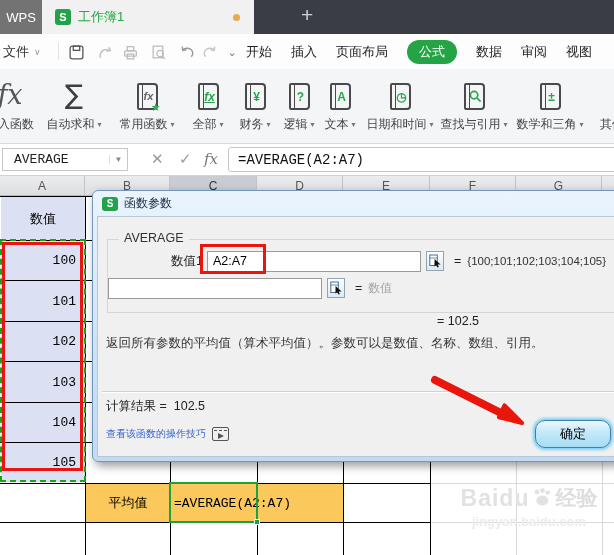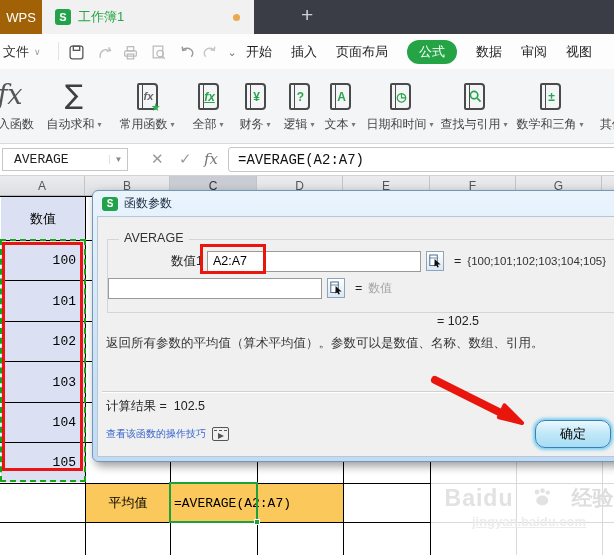--- a/index.html
+++ b/index.html
@@ -2,21 +2,21 @@
 <html><head>
 <meta charset="utf-8">
 <style>
   * { margin:0; padding:0; box-sizing:border-box; }
   body { font-family:"Liberation Sans", sans-serif; background:#888; }
   #screen { position:relative; width:614px; height:555px; overflow:hidden; background:#fff;
             font-family:"Liberation Sans", sans-serif; }
 
   
   .titlebar { position:absolute; top:0; left:0; width:614px; height:34px; background:#3a3d46; }
-  .wps-badge { position:absolute; left:0; top:0; width:42px; height:34px; background:#a16207;
+  .wps-badge { position:absolute; left:0; top:0; width:42px; height:34px; background:#737373;
                color:#fff; font-size:13px; display:flex; align-items:center; justify-content:center; }
   .doc-tab { position:absolute; left:42px; top:0; width:212px; height:34px; background:#f1f1f1;
              display:flex; align-items:center; gap:7px; padding-left:13px; }
   .s-logo { width:16px; height:16px; background:#22a24a; border-radius:3px; color:#fff; font-weight:bold;
             font-size:11px; display:flex; align-items:center; justify-content:center; flex:0 0 16px; }
   .doc-tab-label { color:#26a644; font-size:13px; }
   .unsaved-dot { position:absolute; left:233px; top:14px; width:7px; height:7px; border-radius:50%; background:#e9a94c; }
   .newtab-btn { position:absolute; left:301px; top:3px; color:#cfd0d3; font-size:21px; font-weight:300; }
 
   
@@ -74,24 +74,24 @@
   .cell-orange { background:#fbc85c; }
   .cell-center { justify-content:center; }
   .cell-formula { font-family:"Liberation Mono","DejaVu Sans Mono",monospace; padding-left:3px; }
   .ants { position:absolute; left:0; top:239px; width:86px; height:243px; border:2px dashed #17a517; z-index:3;}
   .red-range { position:absolute; left:2px; top:242px; width:81px; height:229px; border:3px solid #ec1313; z-index:3;}
   .edit-border { position:absolute; left:169px; top:482px; width:89px; height:41px; border:2px solid #1ea03c; z-index:3;}
   .edit-handle { position:absolute; right:-4px; bottom:-4px; width:6px; height:6px; background:#1ea03c; border:1px solid #fff; }
 
   
   .watermark { position:absolute; left:444px; top:484px; width:170px; text-align:center; z-index:2; }
-  .wm-row { display:flex; align-items:center; justify-content:center; gap:18px; }
+  .wm-row { display:flex; align-items:center; justify-content:center; gap:2px; }
   .wm-brand { font-size:23px; font-weight:bold; color:#e2e2e2; letter-spacing:1px;}
   .wm-cn { font-size:21px; font-weight:bold; color:#dedede; }
-  .wm-url { font-size:13px; font-weight:bold; color:#ececec; margin-top:2px;text-decoration:underline;}
+  .wm-url { font-size:13px; font-weight:bold; color:#ececec; margin-top:2px;}
 
   
   .dialog { position:absolute; left:92px; top:190px; width:544px; height:272px; z-index:5;
             background:linear-gradient(180deg,#eaf4fd 0%,#cde4f7 55%,#c0dbf3 100%);
             border:1px solid #7297bb; border-radius:6px; box-shadow:3px 4px 10px rgba(0,0,0,.4); }
   .dialog-title { height:25px; display:flex; align-items:center; gap:6px; padding-left:9px; font-size:12px; color:#1c2c42; }
   .s-logo-sm { width:14px; height:14px; font-size:10px; }
   .dialog-body { position:absolute; left:4px; right:4px; top:25px; bottom:4px; background:#f0f0f0;
                  border:1px solid #b9c6d4; overflow:visible; }
   .groupbox { position:absolute; left:9px; top:22px; width:600px; height:74px; border:1px solid #d5d5d5; }

